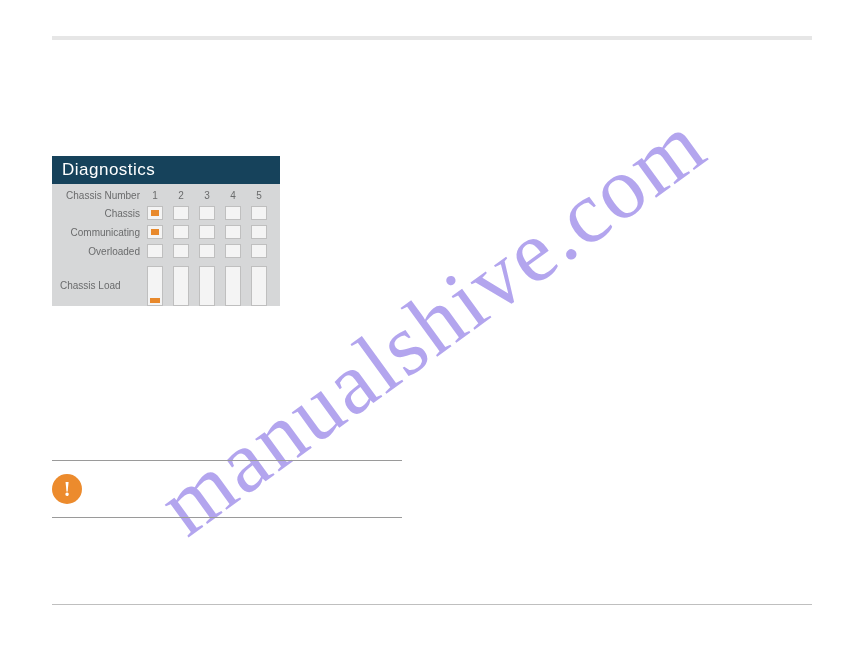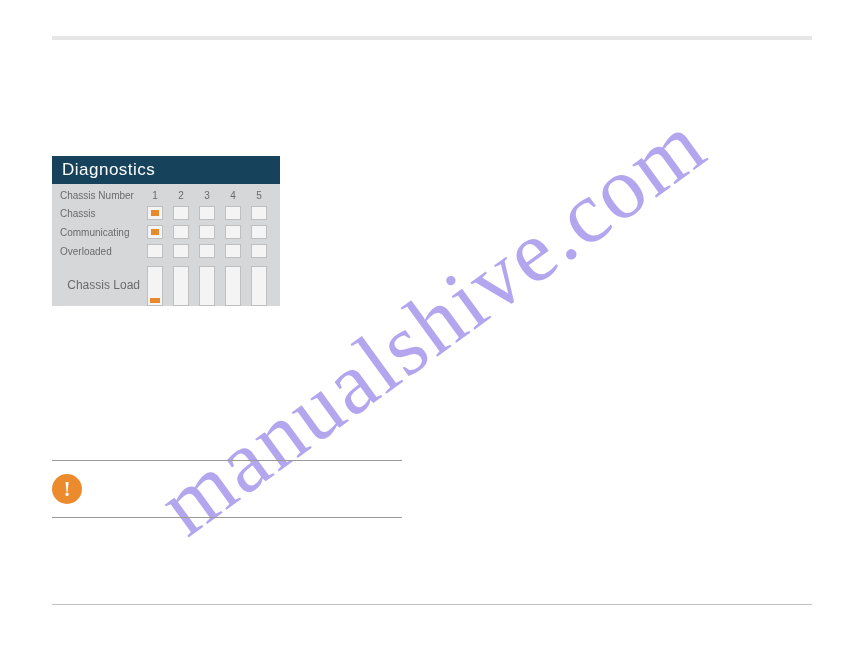--- a/index.html
+++ b/index.html
@@ -6,26 +6,26 @@
   html, body { width: 864px; height: 648px; background: #ffffff; font-family: Arial, Helvetica, sans-serif; position: relative; overflow: hidden; }
   .page { position: absolute; left: 0; top: 0; width: 864px; height: 648px; }
   .hr-top { position: absolute; left: 52px; top: 36px; width: 760px; height: 4px; background: #e6e6e6; }
   .hr-bottom { position: absolute; left: 52px; top: 604px; width: 760px; height: 1px; background: #bfbfbf; }
   .watermark { position: absolute; left: 50%; top: 50%; transform: translate(-50%,-50%) rotate(-36deg); font-size: 88px; color: #8b76e6; opacity: 0.65; letter-spacing: 2px; font-family: Georgia, 'Times New Roman', serif; pointer-events: none; white-space: nowrap; }
 
   .diag-panel { position: absolute; left: 52px; top: 156px; width: 228px; height: 150px; background: #d6d7d8; }
   .diag-header { background: #16425b; color: #ffffff; font-size: 17px; padding: 5px 10px; height: 28px; display: flex; align-items: center; font-weight: 400; letter-spacing: 0.5px; }
   .diag-body { padding: 6px 8px 6px 8px; }
   .diag-grid { display: grid; grid-template-columns: 80px repeat(5, 22px); column-gap: 4px; row-gap: 5px; align-items: center; }
-  .diag-label { font-size: 10px; color: #6a6b6c; }
+  .diag-label { font-size: 10px; color: #6a6b6c; text-align: right; }
   .diag-colhead { font-size: 10px; color: #6a6b6c; text-align: center; }
   .cell-box { width: 16px; height: 14px; background: #f4f4f4; border: 1px solid #bfbfbf; margin: 0 auto; position: relative; }
   .cell-box.lit::after { content: ""; position: absolute; left: 3px; top: 3px; width: 8px; height: 6px; background: #e8892c; }
   .load-row-wrap { display: grid; grid-template-columns: 80px repeat(5, 22px); column-gap: 4px; align-items: flex-end; margin-top: 6px; height: 42px; }
-  .load-label { font-size: 12px; color: #6a6b6c; align-self: center; text-align: right; }
+  .load-label { font-size: 10px; color: #6a6b6c; align-self: center; }
   .load-bar { width: 16px; height: 40px; background: #f4f4f4; border: 1px solid #bfbfbf; margin: 0 auto; position: relative; }
   .load-fill { position: absolute; left: 2px; right: 2px; bottom: 2px; background: #e8892c; }
 
   .important-box { position: absolute; left: 52px; top: 460px; width: 350px; }
   .important-box .rule { height: 1px; background: #9a9a9a; width: 100%; }
   .important-body { display: flex; align-items: center; gap: 10px; padding: 12px 0 12px 0; min-height: 56px; }
   .excl-icon { width: 30px; height: 30px; border-radius: 50%; background: #ec8b2d; color: #ffffff; display: flex; align-items: center; justify-content: center; font-weight: bold; font-size: 20px; font-family: Georgia, serif; flex-shrink: 0; }
   .important-text { font-size: 11px; color: #444; line-height: 1.3; }
 </style>
 </head>

